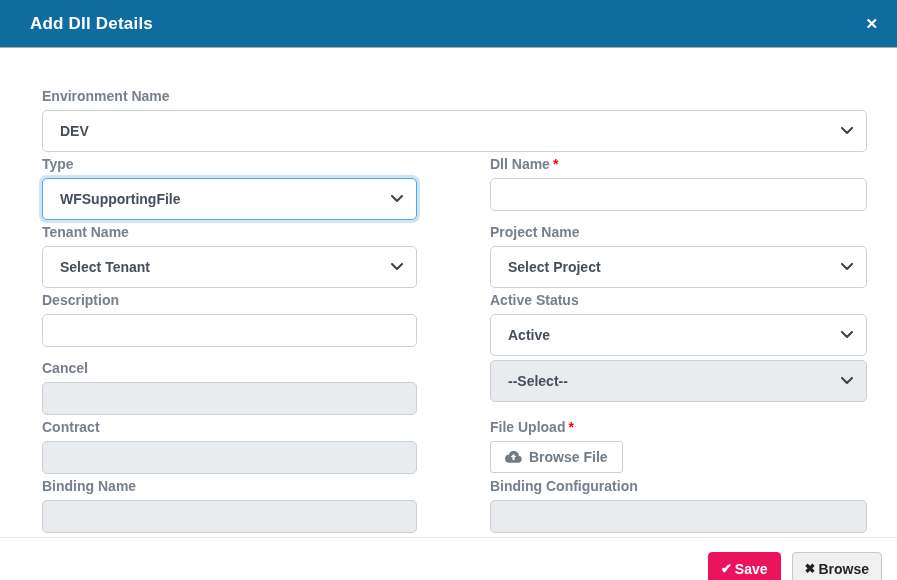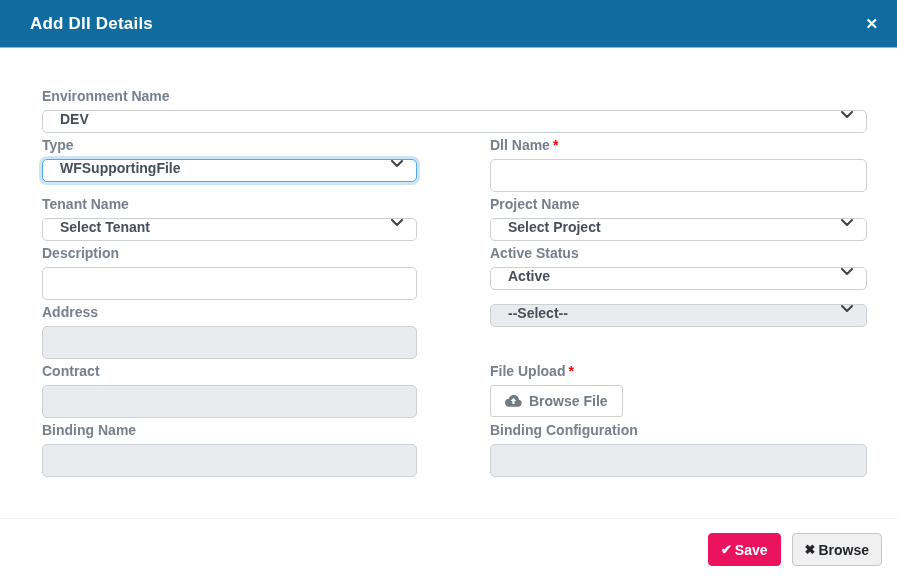--- a/index.html
+++ b/index.html
@@ -34,24 +34,24 @@
   .cell-r { width: 377px; }
   .field-label {
     display: block;
     color: var(--label-text, #76818d);
     font-size: 14px; font-weight: bold;
     margin-bottom: 5px; line-height: 17px;
   }
   .req { color: var(--required-asterisk, #ff0000); font-weight: bold; margin-left: 3px; }
 
   .select-box {
-    height: 23px; width: 100%;
+    height: 42px; width: 100%;
     border: 1px solid #ccd0d4; border-radius: 5px;
     background: #ffffff;
-    display: flex; align-items: flex-start; justify-content: space-between;
+    display: flex; align-items: center; justify-content: space-between;
     padding: 0 13px 0 17px;
     cursor: pointer;
   }
   .select-box .select-value {
     color: var(--value-text, #454f5b);
     font-size: 14px; font-weight: 600;
   }
   .select-box.focused {
     border-color: var(--focus-border, #55a8e4);
     box-shadow: 0 0 0 3px rgba(88, 169, 228, 0.30);
@@ -175,21 +175,21 @@
           <span class="select-value">Active</span>
           <svg class="chevron" width="12" height="8" viewBox="0 0 12 8">
               <path d="M1 1l5 5 5-5" fill="none" stroke="#3c4247" stroke-width="2" stroke-linecap="round" stroke-linejoin="round"></path>
             </svg>
         </div>
       </div>
     </div>
 
     <div class="row">
       <div class="cell-l">
-        <label class="field-label">Address</label>
+        <label class="field-label">Cancel</label>
         <input class="text-input" type="text" disabled="" value="" style="">
       </div>
       <div class="cell-r">
         <div class="select-box disabled">
           <span class="select-value">--Select--</span>
           <svg class="chevron" width="12" height="8" viewBox="0 0 12 8">
               <path d="M1 1l5 5 5-5" fill="none" stroke="#3c4247" stroke-width="2" stroke-linecap="round" stroke-linejoin="round"></path>
             </svg>
         </div>
       </div>

